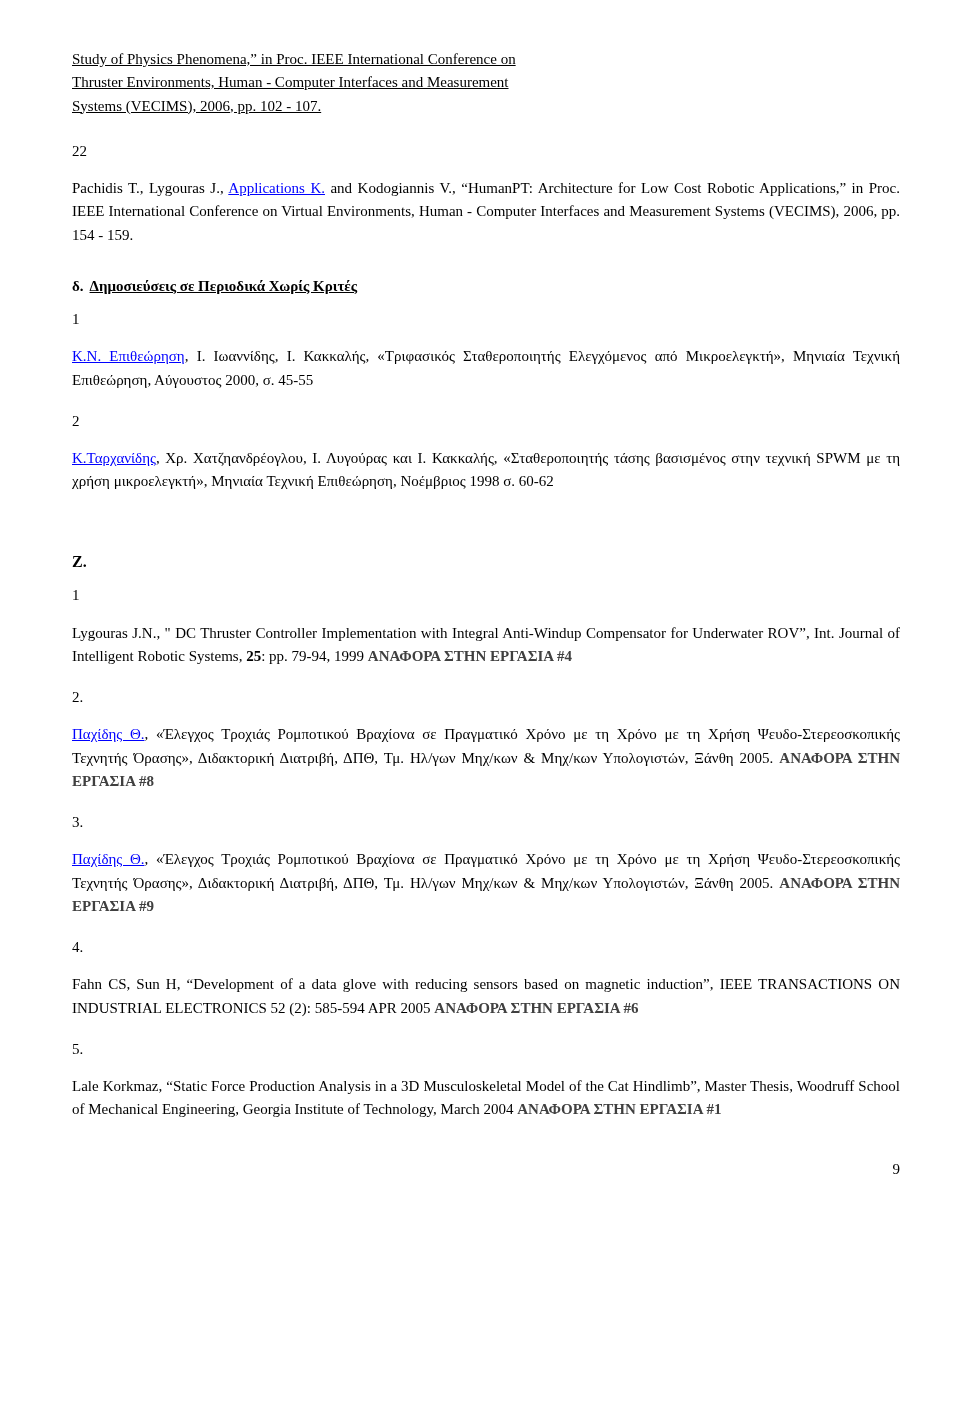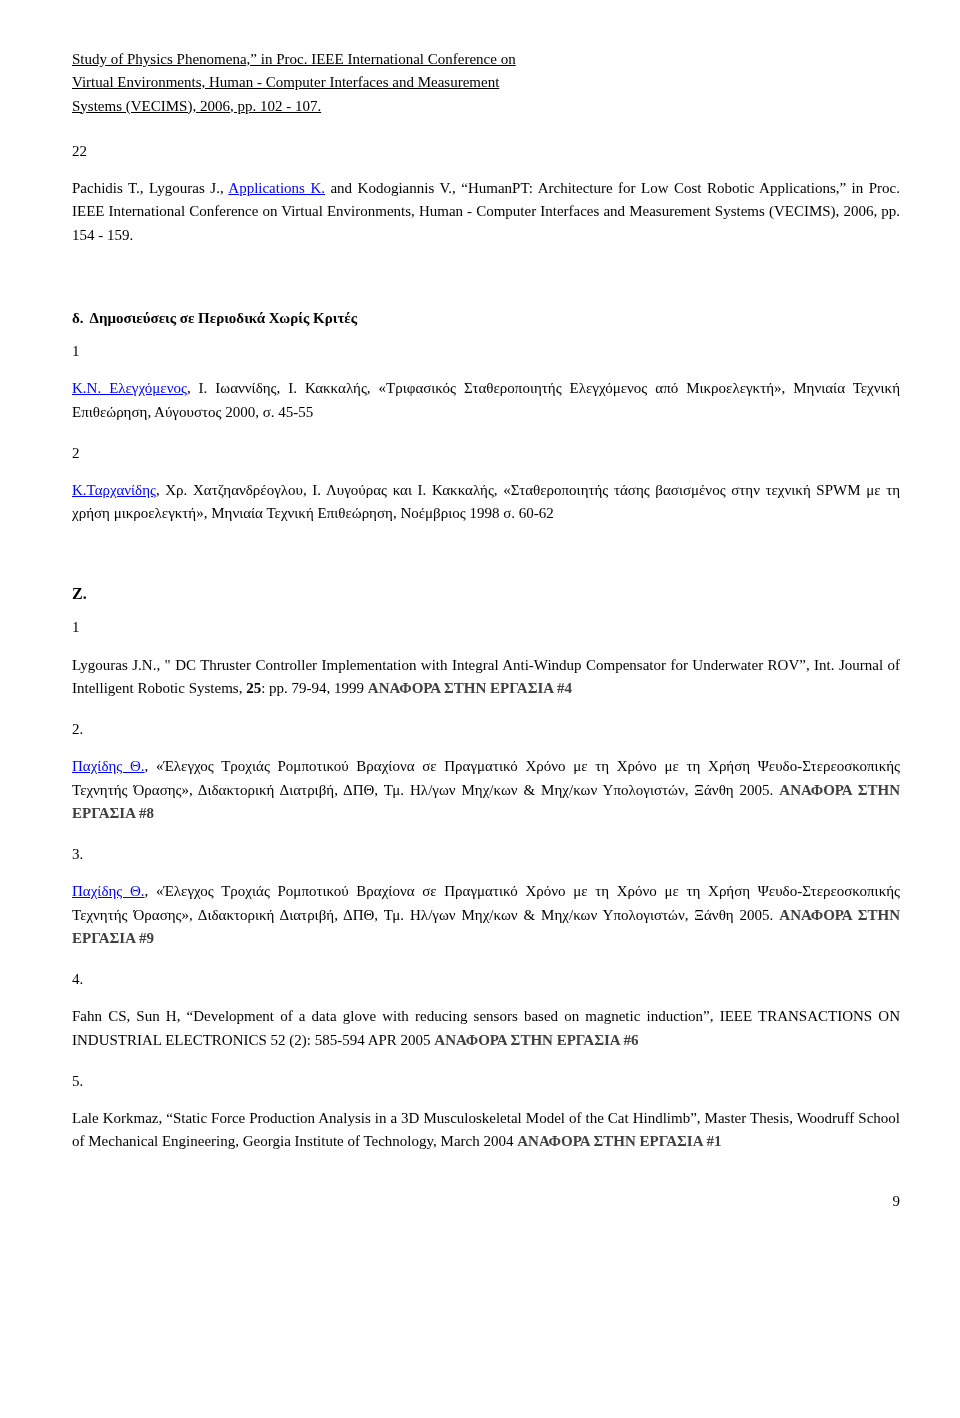--- a/index.html
+++ b/index.html
@@ -29,21 +29,21 @@
     }
     .section-header {
       font-weight: bold;
       margin-bottom: 10px;
       margin-top: 18px;
       display: flex;
       align-items: baseline;
       gap: 6px;
     }
     .section-header .underline-greek {
-      margin-top: 32px;
+      text-decoration: underline;
     }
     .numbered-list {
       margin-top: 6px;
       margin-bottom: 6px;
     }
     .list-row {
       display: flex;
       gap: 14px;
       margin-bottom: 12px;
       align-items: flex-start;
@@ -80,21 +80,21 @@
     }
     .spacer { height: 16px; }
   </style>
 </head>
 <body>
 
 <div class="page-content">
 
   <div class="block para">
     <span>Study of Physics Phenomena,” in Proc. IEEE International Conference on</span><br>
-    <span>Virtual Environments, Human - Computer Interfaces and Measurement</span><br>
+    <span>Thruster Environments, Human - Computer Interfaces and Measurement</span><br>
     <span>Systems (VECIMS), 2006, pp. 102 - 107.</span>
   </div>
 
   <div class="spacer"></div>
 
   <div class="list-row">
     <div class="list-num">22</div>
     <div class="list-content para">
       <span>Pachidis T., Lygouras J., </span><span class="blue-link">Applications K.</span><span> and Kodogiannis V., “HumanPT: Architecture for Low Cost Robotic Applications,” in Proc. IEEE International Conference on Virtual Environments, Human - Computer Interfaces and Measurement Systems (VECIMS), 2006, pp. 154 - 159.</span>
     </div>
@@ -104,21 +104,21 @@
     <div class="section-header">
       <span>δ.</span>
       <span class="underline-greek">Δημοσιεύσεις σε Περιοδικά Χωρίς Κριτές</span>
     </div>
 
     <div class="numbered-list">
 
       <div class="list-row">
         <div class="list-num">1</div>
         <div class="list-content para">
-          <span class="blue-link">Κ.Ν. Ελεγχόμενος</span><span>, Ι. Ιωαννίδης, Ι. Κακκαλής, «Τριφασικός Σταθεροποιητής Ελεγχόμενος από Μικροελεγκτή», Μηνιαία Τεχνική Επιθεώρηση, Αύγουστος 2000, σ. 45-55</span>
+          <span class="blue-link">Κ.Ν. Επιθεώρηση</span><span>, Ι. Ιωαννίδης, Ι. Κακκαλής, «Τριφασικός Σταθεροποιητής Ελεγχόμενος από Μικροελεγκτή», Μηνιαία Τεχνική Επιθεώρηση, Αύγουστος 2000, σ. 45-55</span>
         </div>
       </div>
 
       <div class="list-row">
         <div class="list-num">2</div>
         <div class="list-content para">
           <span class="blue-link">Κ.Ταρχανίδης</span><span>, Χρ. Χατζηανδρέογλου, Ι. Λυγούρας και Ι. Κακκαλής, «Σταθεροποιητής τάσης βασισμένος στην τεχνική SPWM με τη χρήση μικροελεγκτή», Μηνιαία Τεχνική Επιθεώρηση, Νοέμβριος 1998 σ. 60-62</span>
         </div>
       </div>
     </div>

